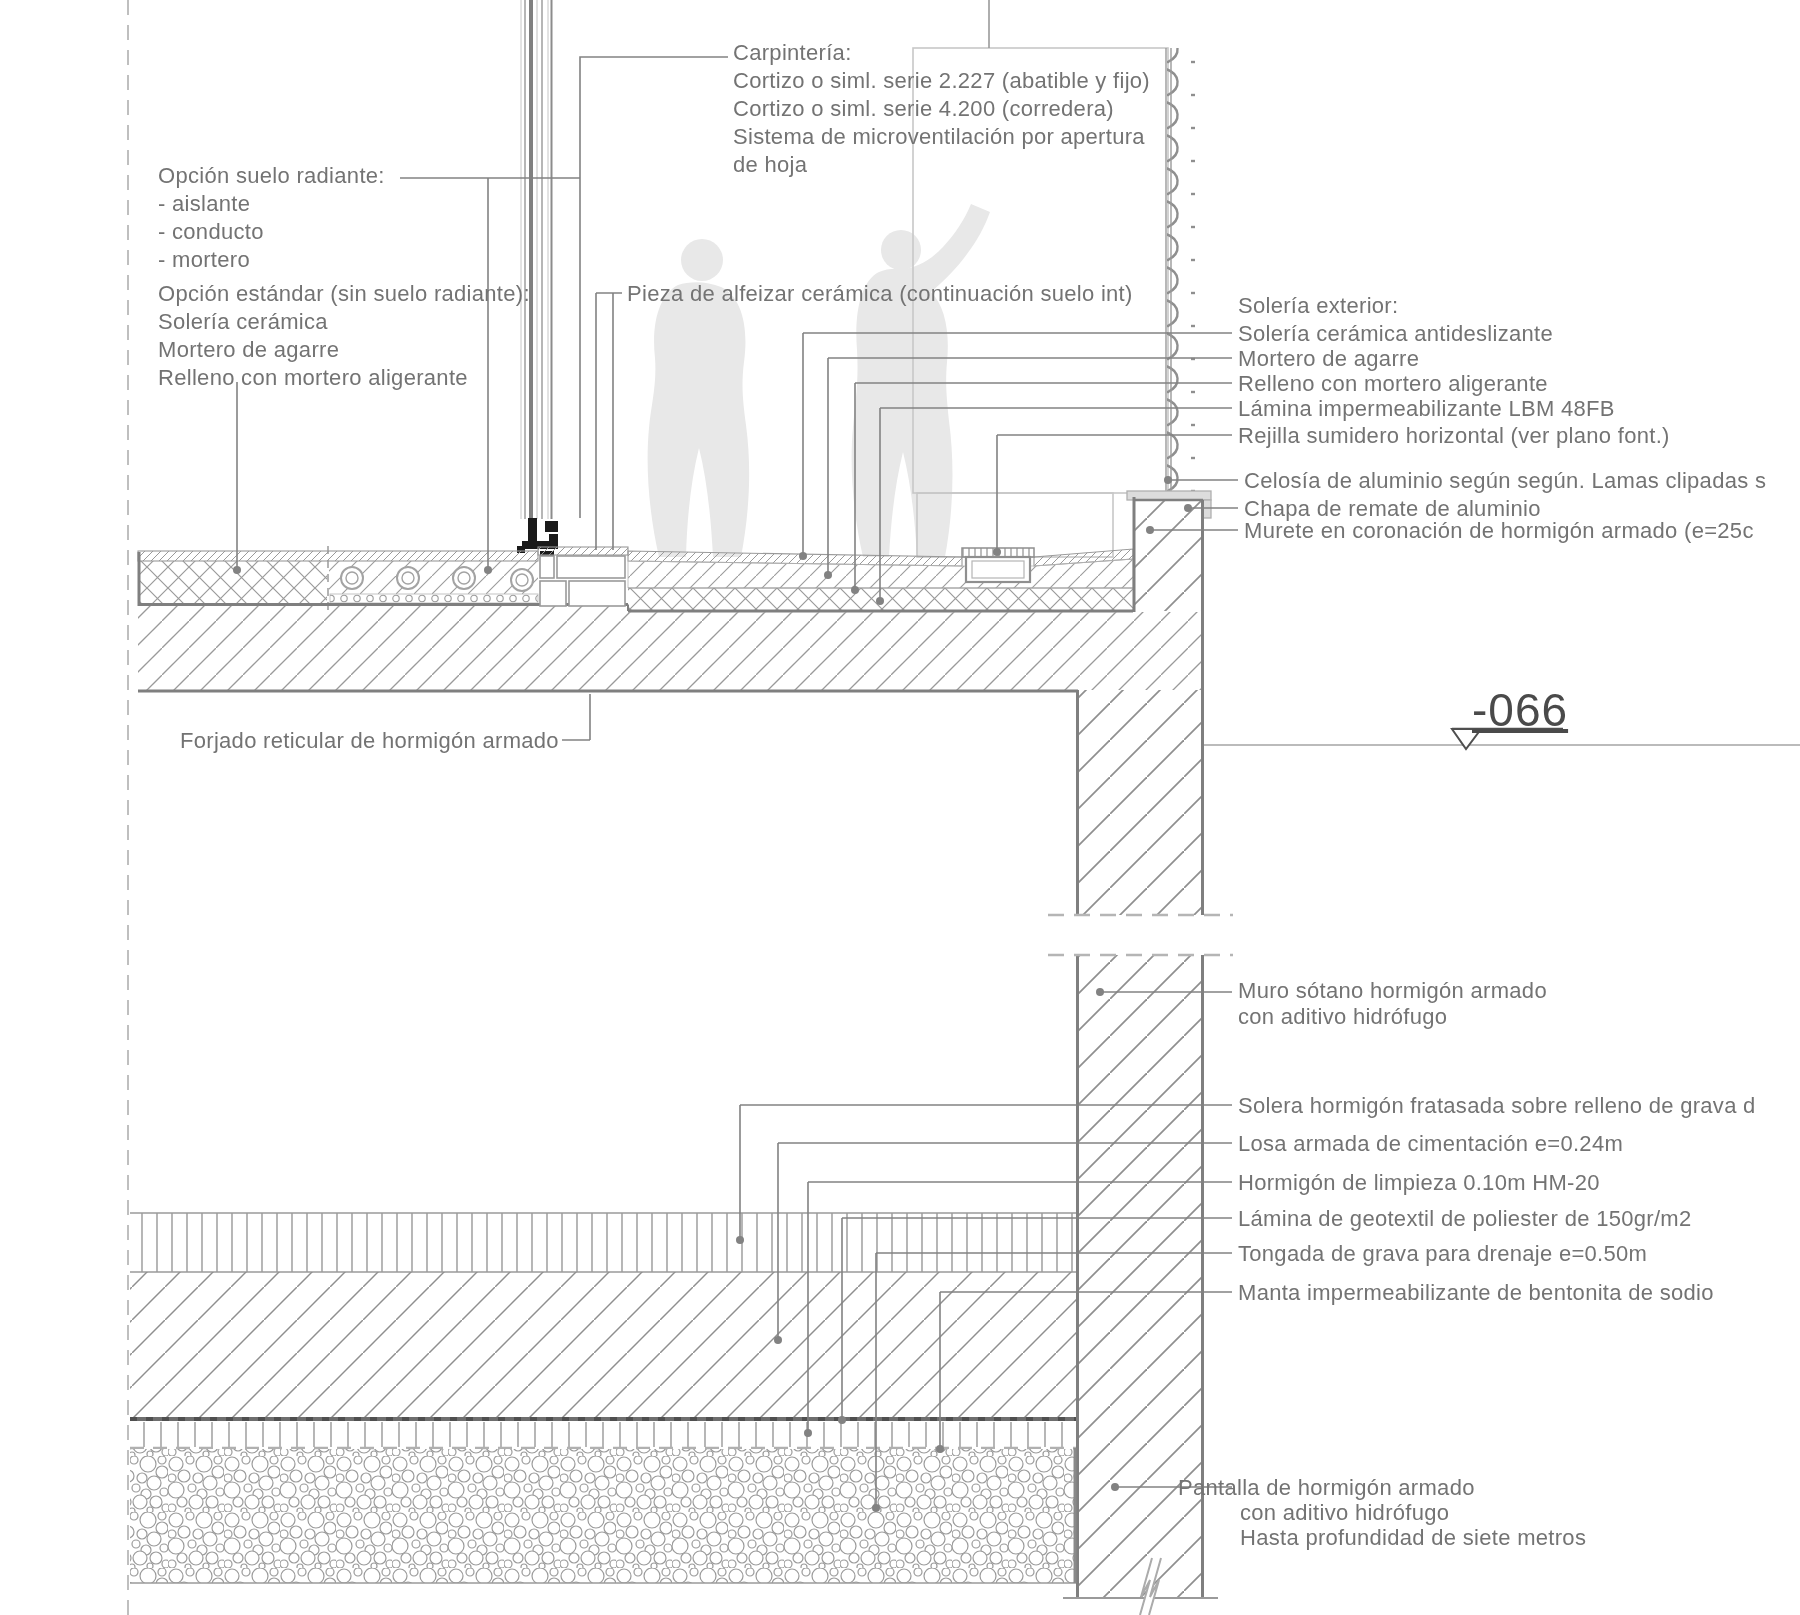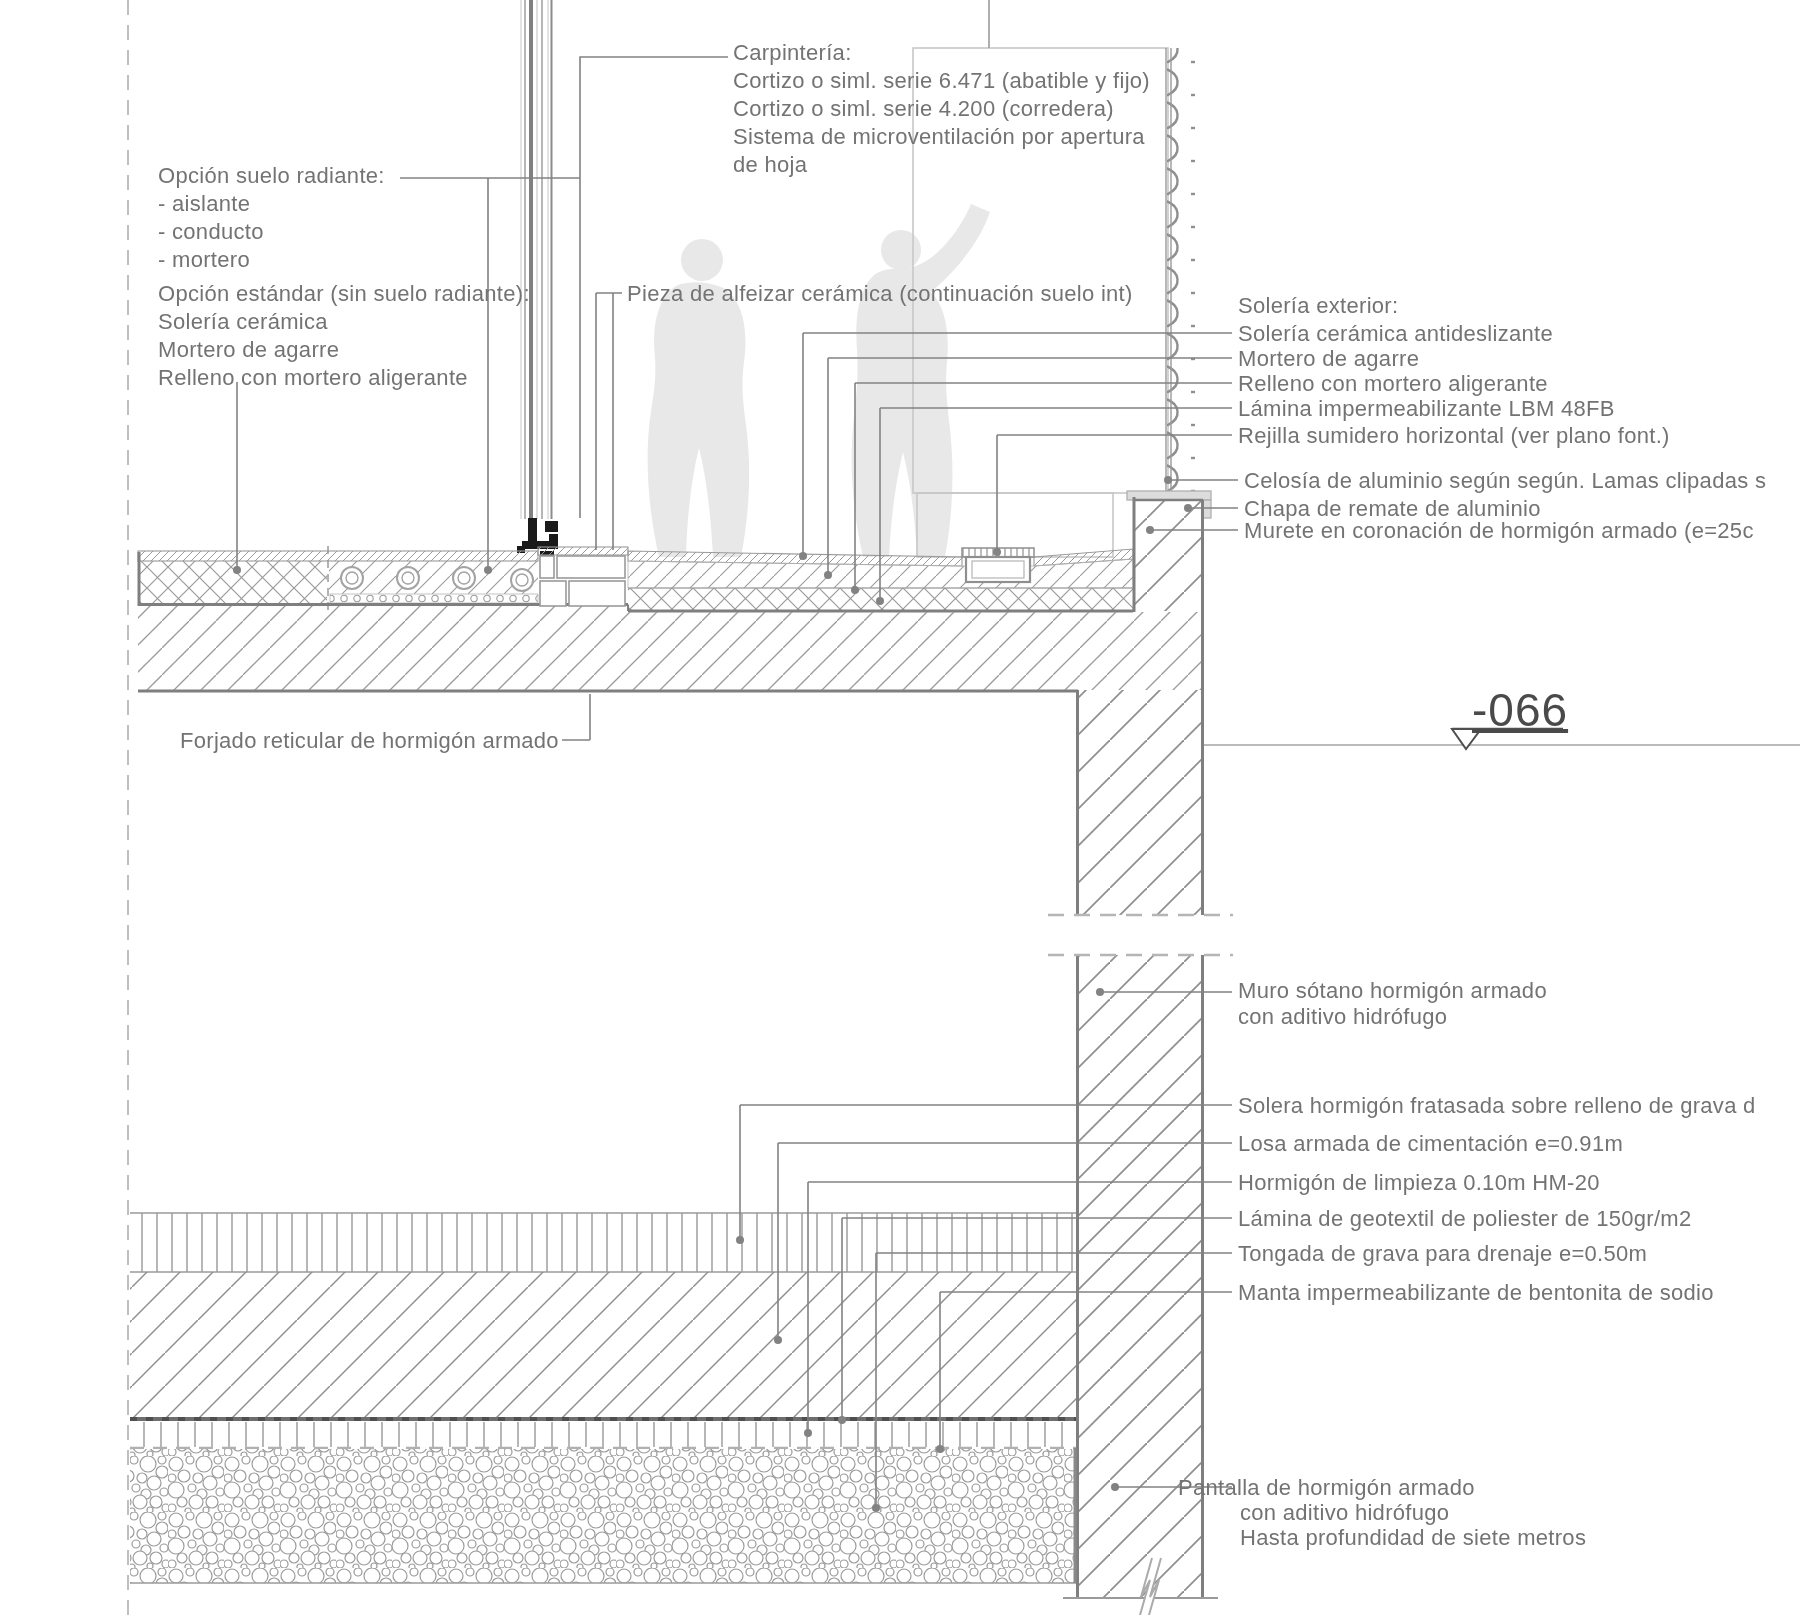--- a/index.html
+++ b/index.html
@@ -245,21 +245,21 @@
     <circle cx="778" cy="1340" r="4"></circle>
       <circle cx="808" cy="1433" r="4"></circle>
     <circle cx="842" cy="1420" r="4"></circle>
       <circle cx="876" cy="1508" r="4"></circle>
     <circle cx="940" cy="1449" r="4"></circle>
       <circle cx="1115" cy="1487" r="4"></circle>
   </g>
 </svg>
 
 <div class="lbl" style="left:733px;top:40px">Carpintería:</div>
-<div class="lbl" style="left:733px;top:68px">Cortizo o siml. serie 6.471 (abatible y fijo)</div>
+<div class="lbl" style="left:733px;top:68px">Cortizo o siml. serie 2.227 (abatible y fijo)</div>
 <div class="lbl" style="left:733px;top:96px">Cortizo o siml. serie 4.200 (corredera)</div>
 <div class="lbl" style="left:733px;top:124px">Sistema de microventilación por apertura</div>
 <div class="lbl" style="left:733px;top:152px">de hoja</div>
 
 <div class="lbl" style="left:158px;top:163px">Opción suelo radiante:</div>
 <div class="lbl" style="left:158px;top:191px">- aislante</div>
 <div class="lbl" style="left:158px;top:219px">- conducto</div>
 <div class="lbl" style="left:158px;top:247px">- mortero</div>
 
 <div class="lbl" style="left:158px;top:281px">Opción estándar (sin suelo radiante):</div>
@@ -281,21 +281,21 @@
 <div class="lbl" style="left:1244px;top:518px">Murete en coronación de hormigón armado (e=25c</div>
 
 <div class="lbl" style="left:180px;top:728px">Forjado reticular de hormigón armado</div>
 
 <div class="lvl" style="left:1472px;top:683px">-066</div>
 
 <div class="lbl" style="left:1238px;top:978px">Muro sótano hormigón armado</div>
 <div class="lbl" style="left:1238px;top:1004px">con aditivo hidrófugo</div>
 
 <div class="lbl" style="left:1238px;top:1093px">Solera hormigón fratasada sobre relleno de grava d</div>
-<div class="lbl" style="left:1238px;top:1131px">Losa armada de cimentación e=0.91m</div>
+<div class="lbl" style="left:1238px;top:1131px">Losa armada de cimentación e=0.24m</div>
 <div class="lbl" style="left:1238px;top:1170px">Hormigón de limpieza 0.10m HM-20</div>
 <div class="lbl" style="left:1238px;top:1206px">Lámina de geotextil de poliester de 150gr/m2</div>
 <div class="lbl" style="left:1238px;top:1241px">Tongada de grava para drenaje e=0.50m</div>
 <div class="lbl" style="left:1238px;top:1280px">Manta  impermeabilizante de bentonita de sodio</div>
 
 <div class="lbl" style="left:1178px;top:1475px">Pantalla de hormigón armado</div>
 <div class="lbl" style="left:1240px;top:1500px">con aditivo hidrófugo</div>
 <div class="lbl" style="left:1240px;top:1525px">Hasta profundidad de siete metros</div>
 
 </body></html>

